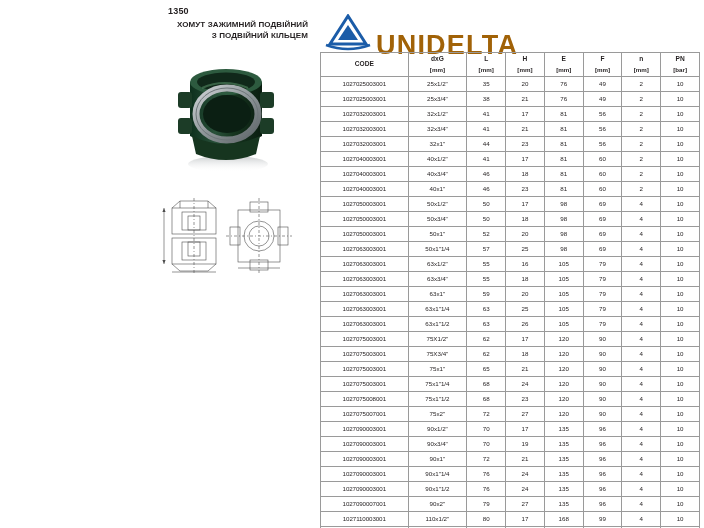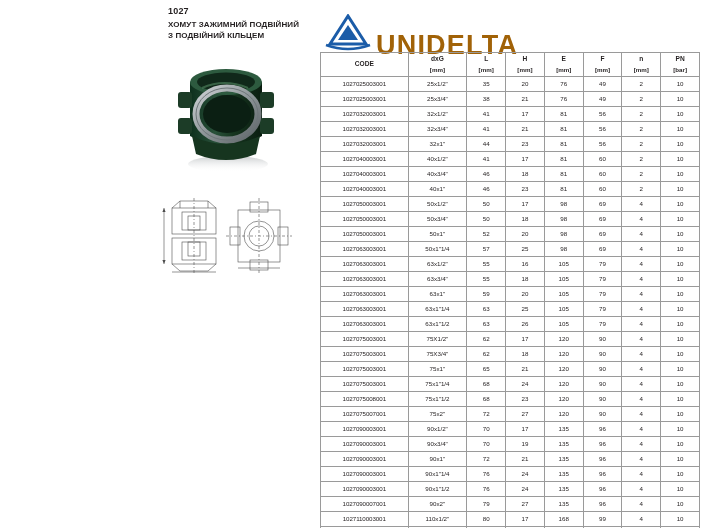--- a/index.html
+++ b/index.html
@@ -33,20 +33,21 @@
   }
   .desc {
     position: absolute;
     left: 168px;
     top: 19px;
     width: 140px;
     font-size: 8px;
     font-weight: bold;
     line-height: 11px;
     letter-spacing: 0.1px;
+    text-align: right;
   }
   
   .photo {
     position: absolute;
     left: 170px;
     top: 48px;
     width: 112px;
     height: 126px;
   }
   
@@ -128,21 +129,21 @@
   }
   th.dxg, td.dxg { width: 52px; }
   th.nm, td.nm { width: 34px; }
   td.code-col { letter-spacing: -0.1px; }
 </style>
 </head>
 <body>
 
 <div class="left-col">
 
-  <div class="code-title">1027</div>
+  <div class="code-title">1350</div>
 
   <div class="desc">
     <div>ХОМУТ ЗАЖИМНИЙ ПОДВІЙНИЙ</div>
     <div>З ПОДВІЙНИЙ КІЛЬЦЕМ</div>
   </div>
 
   <div class="photo">
     <svg width="112" height="126" viewBox="0 0 112 126" xmlns="http://www.w3.org/2000/svg">
       <defs>
         <linearGradient id="body" x1="0" y1="0" x2="1" y2="0">

